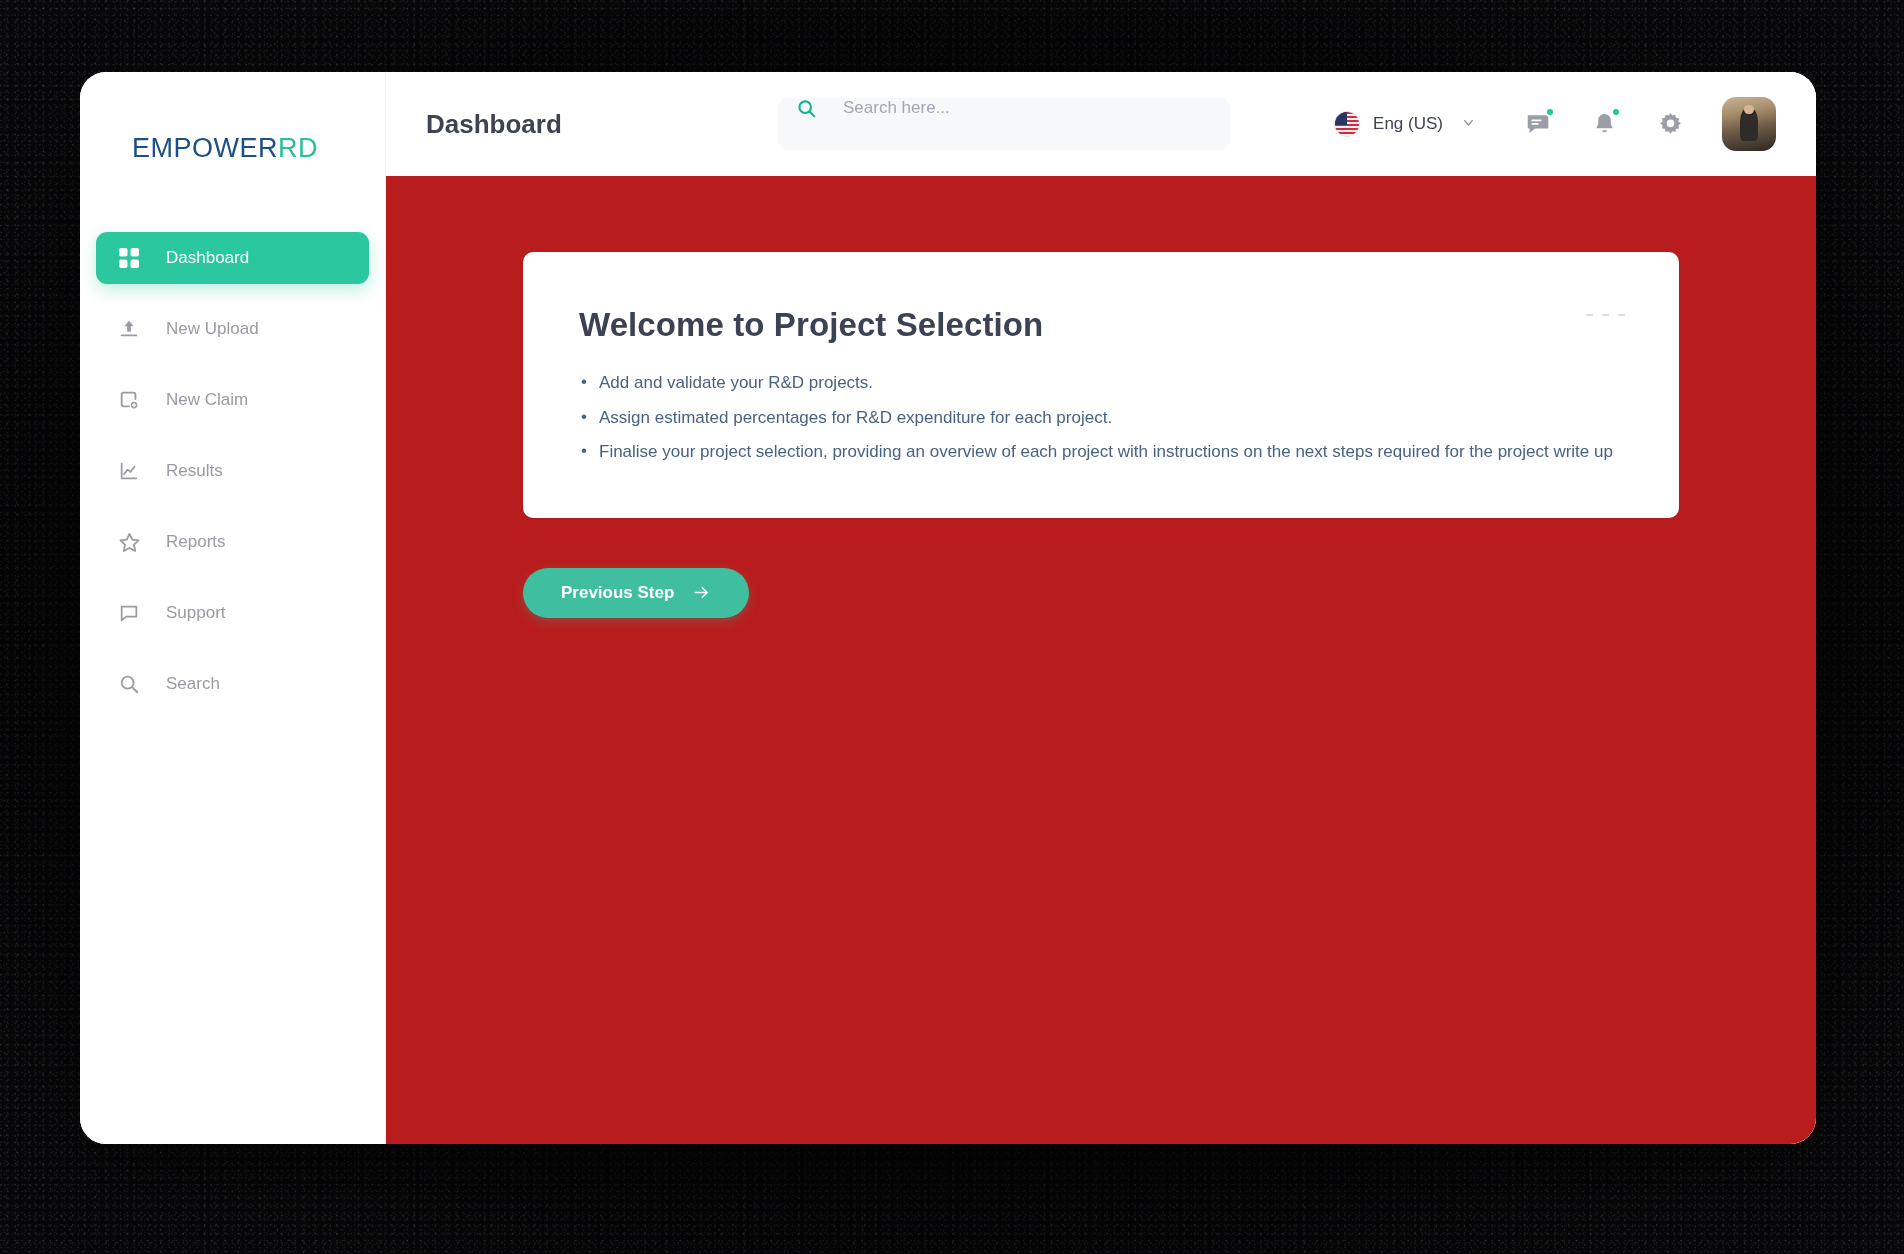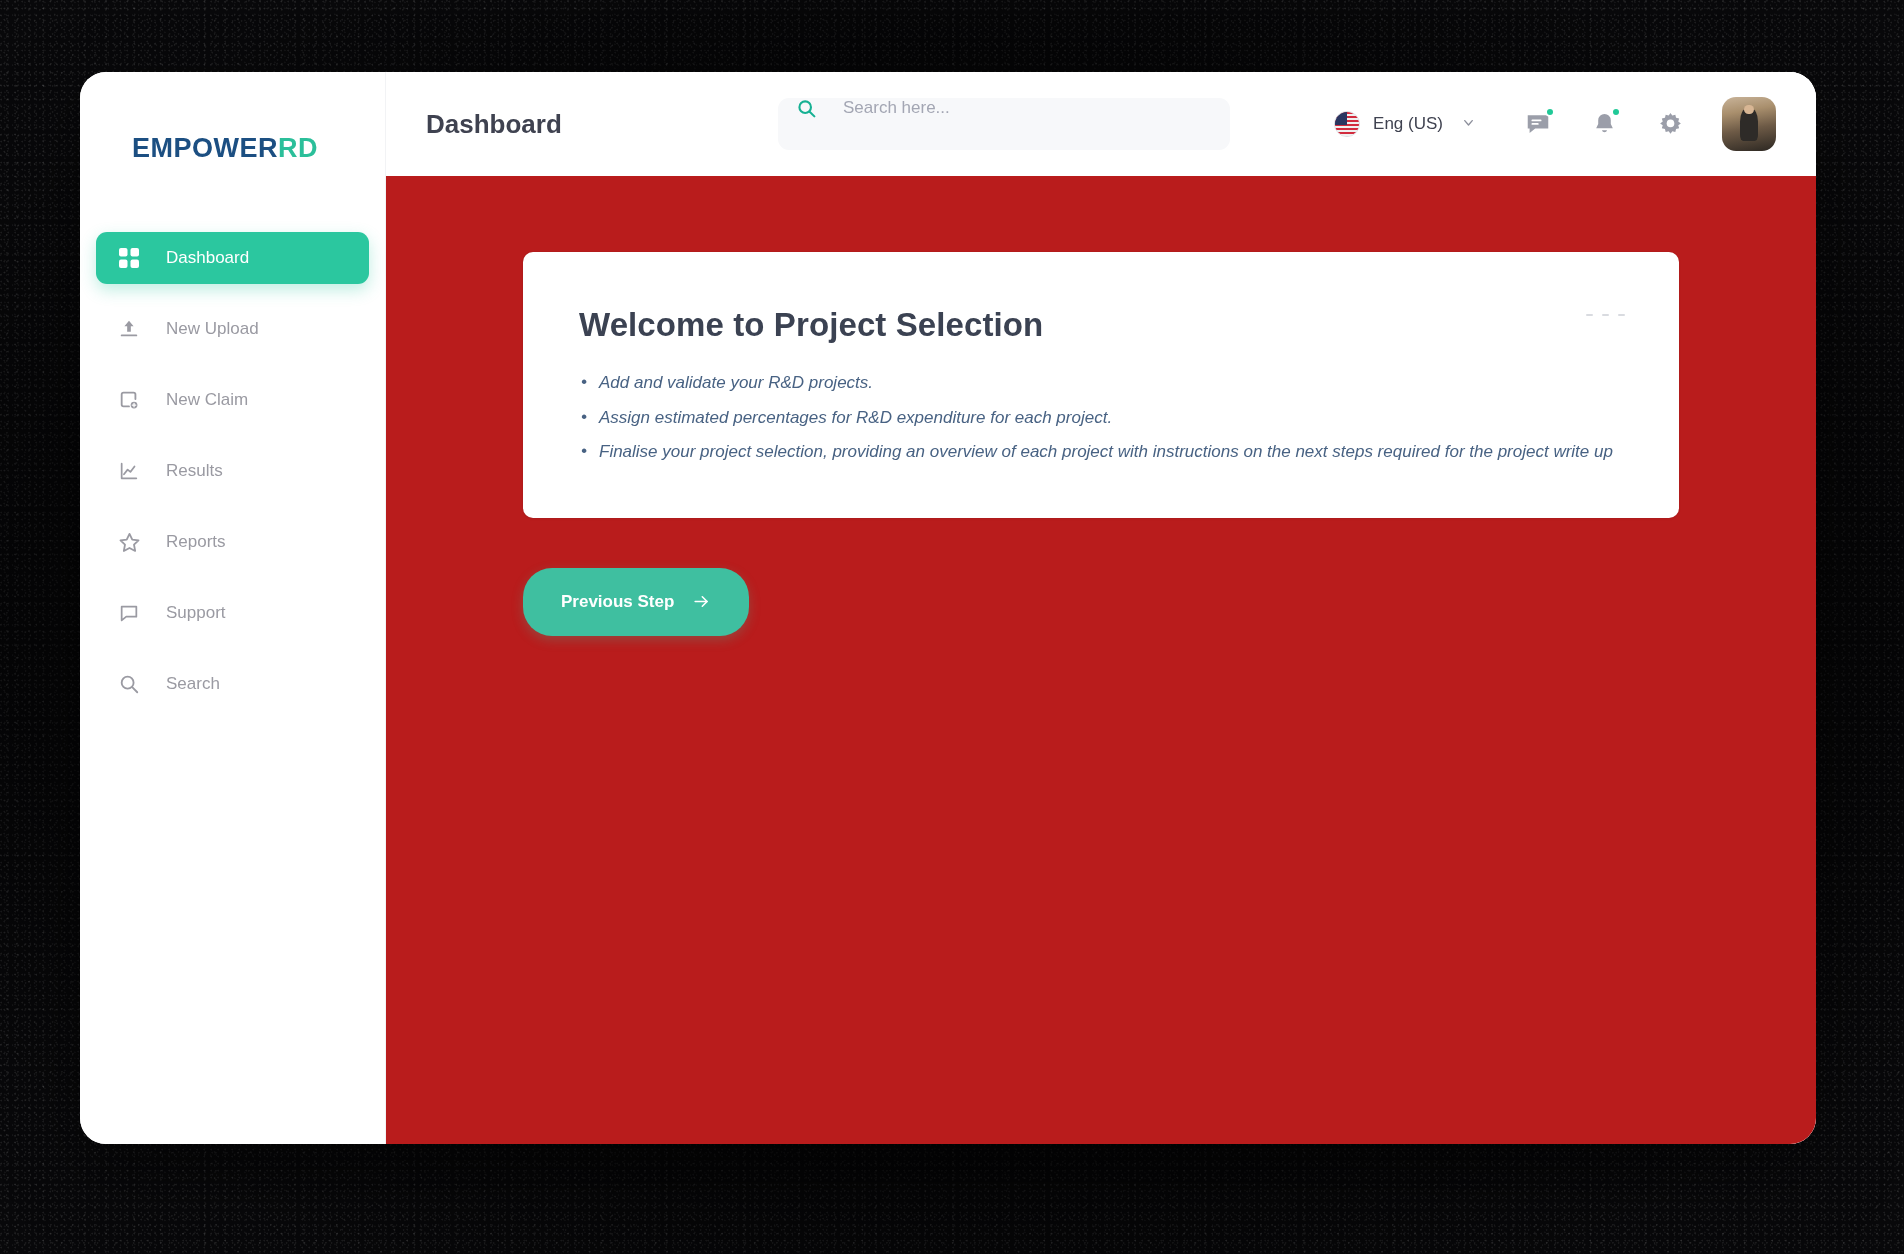--- a/index.html
+++ b/index.html
@@ -60,21 +60,21 @@
     border-right: 1px solid #f2f3f5;
   }
 
   #logo {
     height: 64px;
     display: flex;
     align-items: center;
     padding-left: 52px;
     letter-spacing: 0.5px;
     font-size: 27px;
-    font-weight: 700;
+    font-weight: 400;
   }
   .logo-empower { color: #1c4f82; }
   .logo-rd { color: #2bbf9a; }
 
   #nav { margin-top: 52px; padding: 0 16px; }
 
   .nav-item {
     display: flex;
     align-items: center;
     height: 52px;
@@ -255,21 +255,20 @@
   }
 
   #card-list { list-style: none; }
   #card-list li {
     position: relative;
     padding-left: 20px;
     font-size: 17px;
     line-height: 1.56;
     color: #486283;
     margin-bottom: 8px;
-    font-style: italic;
   }
   #card-list li::before {
     content: "•";
     position: absolute;
     left: 2px;
     top: -1px;
     color: #486283;
     font-size: 17px;
   }
 
@@ -289,21 +288,21 @@
 
   
   #step-row {
     width: 1156px;
     display: flex;
     justify-content: space-between;
     margin-top: 50px;
   }
 
   .step-btn {
-    height: 68px;
+    height: 50px;
     background: #3fbfa0;
     color: #ffffff;
     border: 0;
     border-radius: 29px;
     font-family: "Liberation Sans", sans-serif;
     font-size: 17px;
     font-weight: 700;
     display: flex;
     align-items: center;
     justify-content: center;

